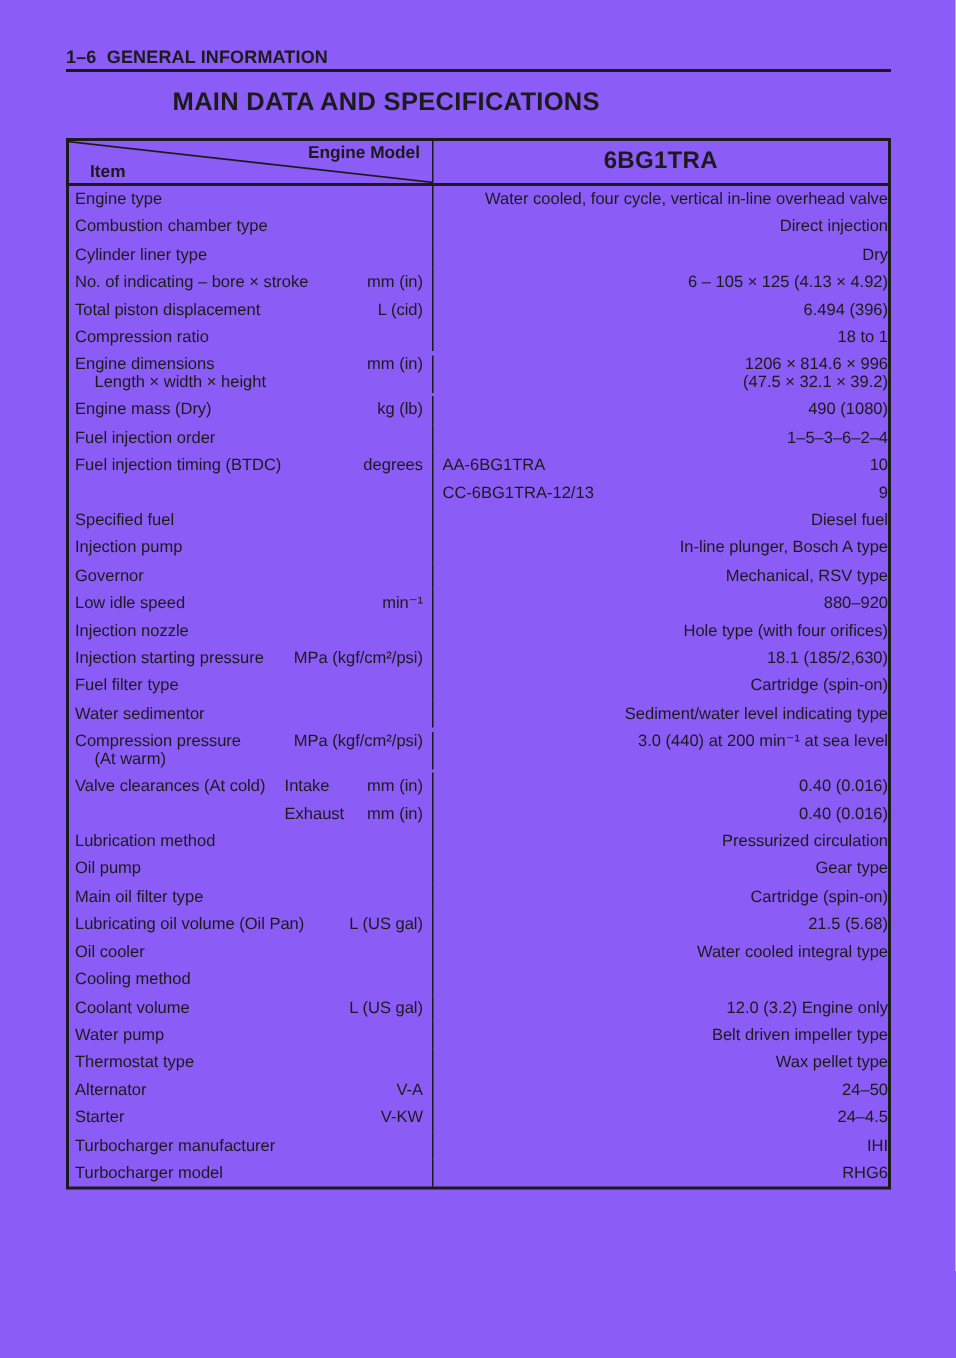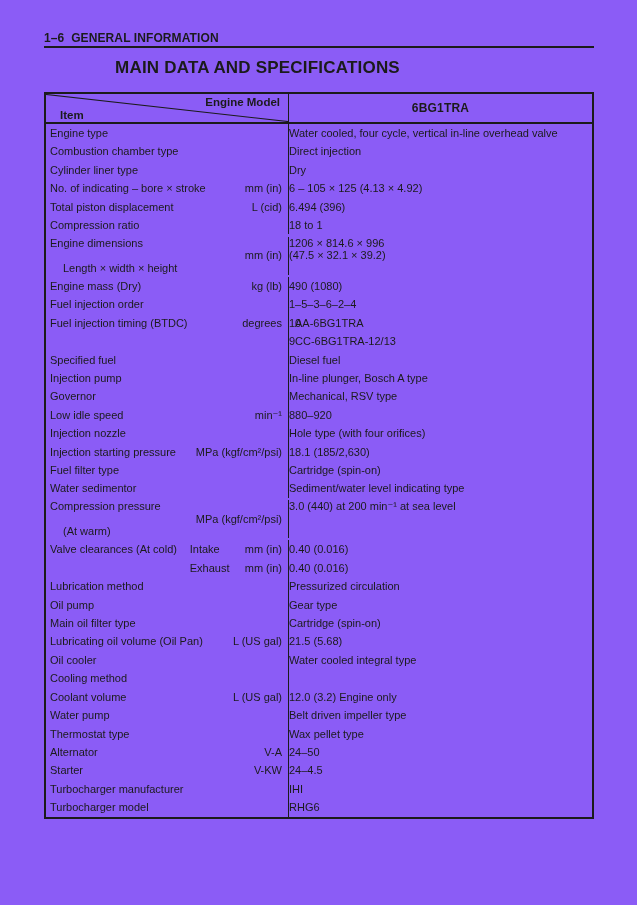--- a/index.html
+++ b/index.html
@@ -49,38 +49,38 @@
   .corner .cm{
     position:absolute;top:2px;right:8px;
     font-weight:bold;font-size:11.5px;
   }
   .corner .ci{
     position:absolute;bottom:1px;left:14px;
     font-weight:bold;font-size:11.5px;
   }
   .model{
     flex:1;display:flex;align-items:center;justify-content:center;
-    font-weight:bold;font-size:12px;letter-spacing:0.2px;
+    font-weight:bold;font-size:16px;letter-spacing:0.2px;
   }
   .row{display:flex;align-items:stretch;}
   .c1{
     width:243px;box-sizing:border-box;
     border-right:1px solid #1b1b1b;
     padding-left:4px;padding-right:6px;
   }
   .c2{flex:1;box-sizing:border-box;}
   .l1{display:flex;line-height:18.4px;}
   .lbl{flex:0 0 auto;white-space:nowrap;}
   .sp{flex:1;}
   .mid{flex:0 0 55px;white-space:nowrap;}
   .unit{flex:0 0 auto;white-space:nowrap;text-align:right;}
   .l2{line-height:12.6px;padding-left:13px;white-space:nowrap;}
-  .val{line-height:18.4px;text-align:left;}
+  .val{line-height:18.4px;text-align:right;}
   .tall{padding:2.4px 0;}
-  .tall .l1,.tall .val{line-height:12.6px;flex-direction:column;}
+  .tall .l1,.tall .val{line-height:12.6px;}
   .sub{position:relative;line-height:18.4px;}
   .subname{position:absolute;left:6px;top:0;white-space:nowrap;}
   .sub .val{line-height:18.4px;}
 </style>
 </head>
 <body>
 
 <div class="page">
 
   <div class="page-header">1–6  GENERAL INFORMATION</div>

